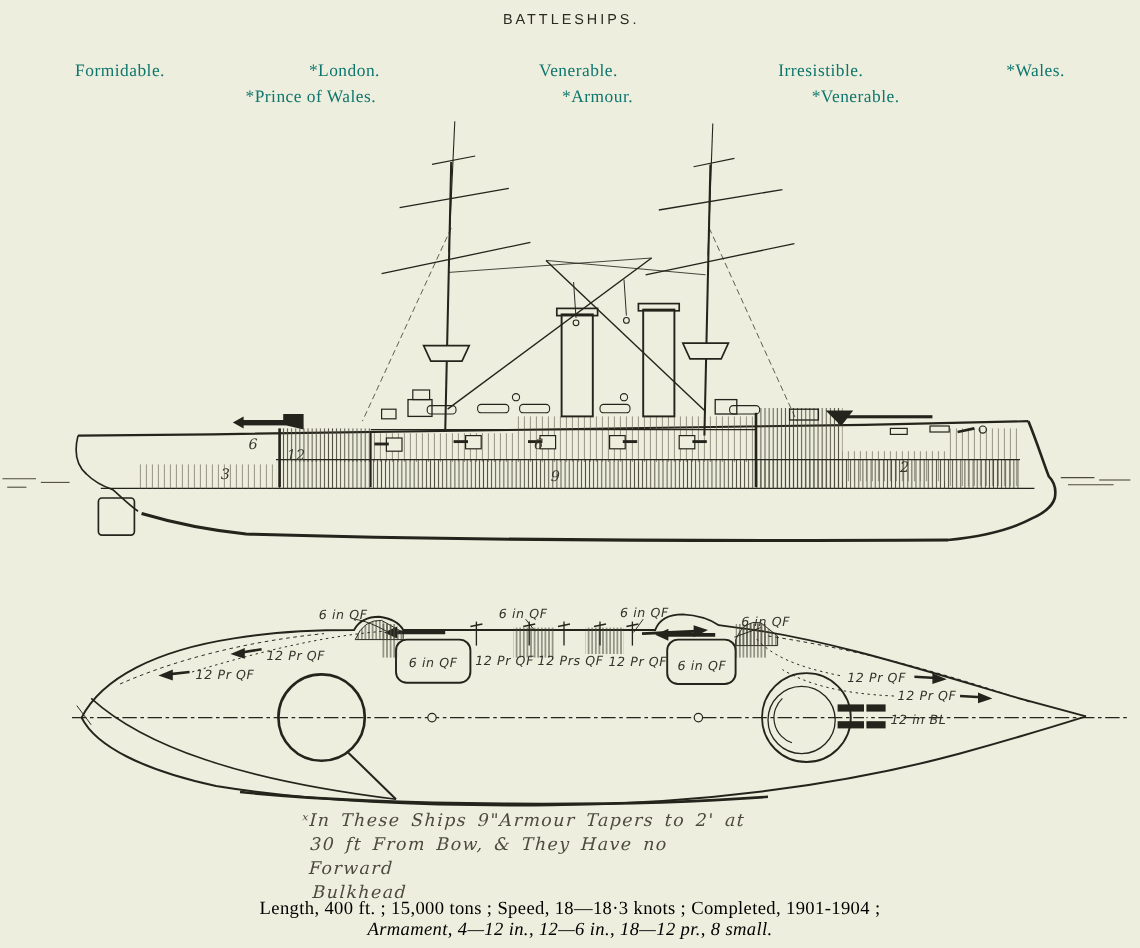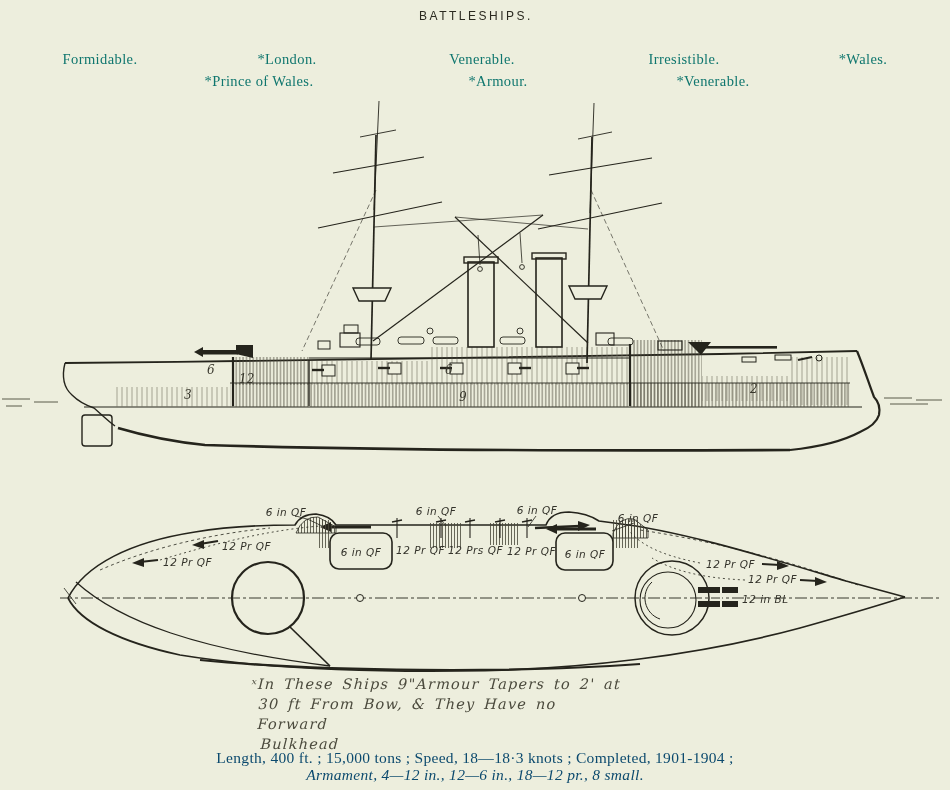--- a/index.html
+++ b/index.html
@@ -30,21 +30,21 @@
   #note{
     top:674px;left:250px;width:380px;
     font-family:"DejaVu Serif", serif;font-style:italic;
     font-size:14.5px;line-height:20px;color:#4b4a3d;
     letter-spacing:1.2px;word-spacing:3px;transform:skewX(-3deg);
   }
   #note .nl2{padding-left:8px;}
   #note .nl3{padding-left:12px;}
   .caption{
     left:0;width:950px;text-align:center;
-    font-size:15.5px;color:#0c4a6e;letter-spacing:0.3px;white-space:nowrap;
+    font-size:15.5px;color:#000000;letter-spacing:0.3px;white-space:nowrap;
   }
   #cap1{top:749px;} #cap2{top:766px;font-style:italic;}
 </style>
 </head>
 <body>
 
 <div id="title" class="abs">BATTLESHIPS.</div>
 
 <div class="abs shipname row1" style="left:100px">Formidable.</div>
 <div class="abs shipname row1" style="left:287px">*London.</div>

